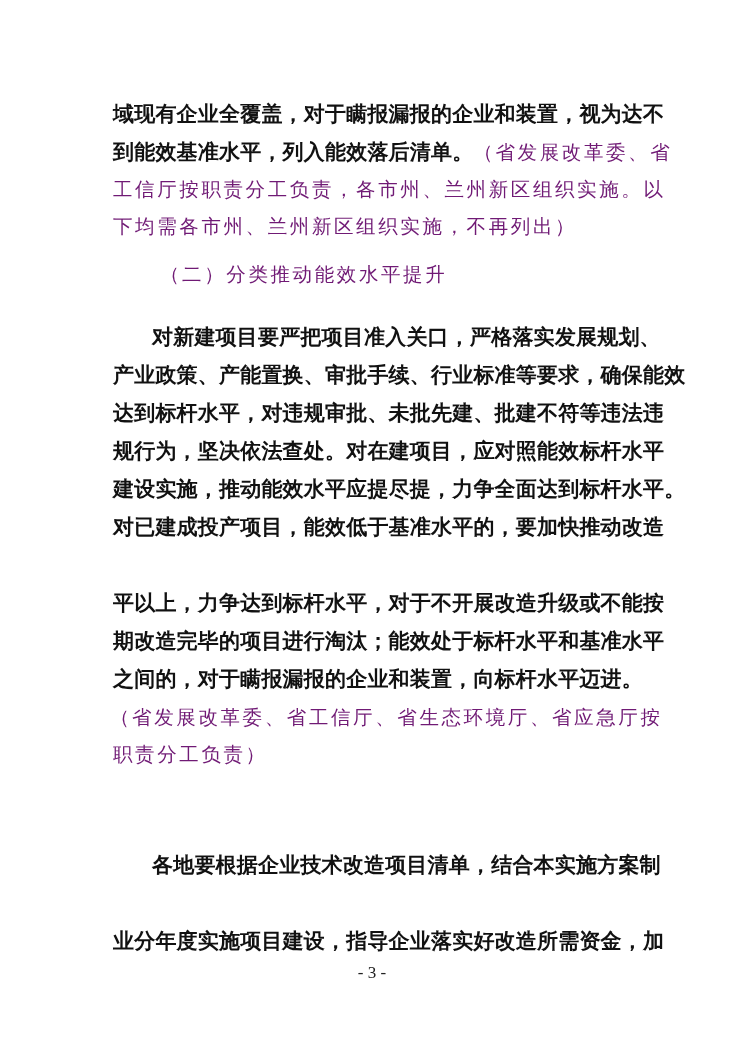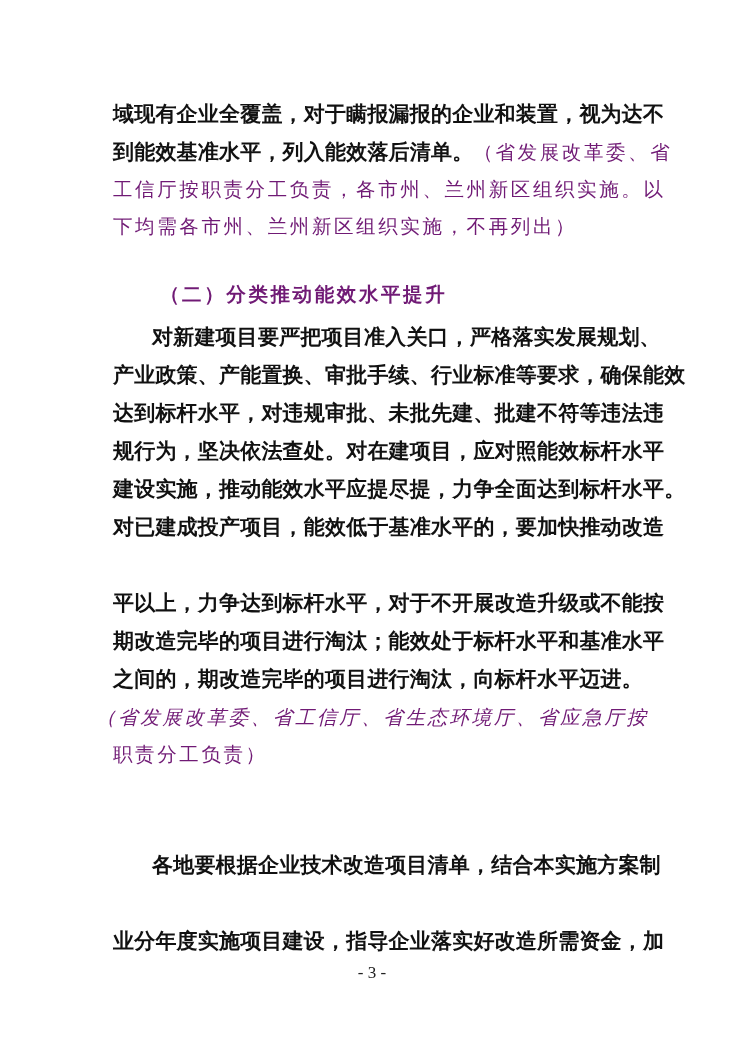--- a/index.html
+++ b/index.html
@@ -31,32 +31,32 @@
 
 <div class="page">
 
   <div class="line bold" style="top:101px;">域现有企业全覆盖，对于瞒报漏报的企业和装置，视为达不</div>
   <div class="line" style="top:139px;">
     <span class="bold">到能效基准水平，列入能效落后清单。</span><span class="serif">（省发展改革委、省</span>
   </div>
   <div class="line serif" style="top:177px;">工信厅按职责分工负责，各市州、兰州新区组织实施。以</div>
   <div class="line serif" style="top:214px;">下均需各市州、兰州新区组织实施，不再列出）</div>
 
-  <div class="line serif heading" style="top:282px;font-weight:bold;">（二）分类推动能效水平提升</div>
+  <div class="line serif heading" style="top:262px;">（二）分类推动能效水平提升</div>
 
   <div class="line bold indent" style="top:324px;">对新建项目要严把项目准入关口，严格落实发展规划、</div>
   <div class="line bold" style="top:362px;">产业政策、产能置换、审批手续、行业标准等要求，确保能效</div>
   <div class="line bold" style="top:400px;">达到标杆水平，对违规审批、未批先建、批建不符等违法违</div>
   <div class="line bold" style="top:438px;">规行为，坚决依法查处。对在建项目，应对照能效标杆水平</div>
   <div class="line bold" style="top:476px;">建设实施，推动能效水平应提尽提，力争全面达到标杆水平。</div>
   <div class="line bold" style="top:514px;">对已建成投产项目，能效低于基准水平的，要加快推动改造</div>
   <div class="line bold" style="top:590px;">平以上，力争达到标杆水平，对于不开展改造升级或不能按</div>
   <div class="line bold" style="top:628px;">期改造完毕的项目进行淘汰；能效处于标杆水平和基准水平</div>
-  <div class="line bold" style="top:666px;">之间的，期改造完毕的项目进行淘汰，向标杆水平迈进。</div>
-  <div class="line serif" style="top:705px; left:96px;font-style:italic;">（省发展改革委、省工信厅、省生态环境厅、省应急厅按</div>
+  <div class="line bold" style="top:666px;">之间的，对于瞒报漏报的企业和装置，向标杆水平迈进。</div>
+  <div class="line serif" style="top:705px; left:110px;">（省发展改革委、省工信厅、省生态环境厅、省应急厅按</div>
   <div class="line serif" style="top:742px;">职责分工负责）</div>
 
 
   <div class="line bold indent" style="top:852px;">各地要根据企业技术改造项目清单，结合本实施方案制</div>
   <div class="line bold" style="top:928px;">业分年度实施项目建设，指导企业落实好改造所需资金，加</div>
 
   <div class="pagenum">- 3 -</div>
 </div>
 
 </body></html>

